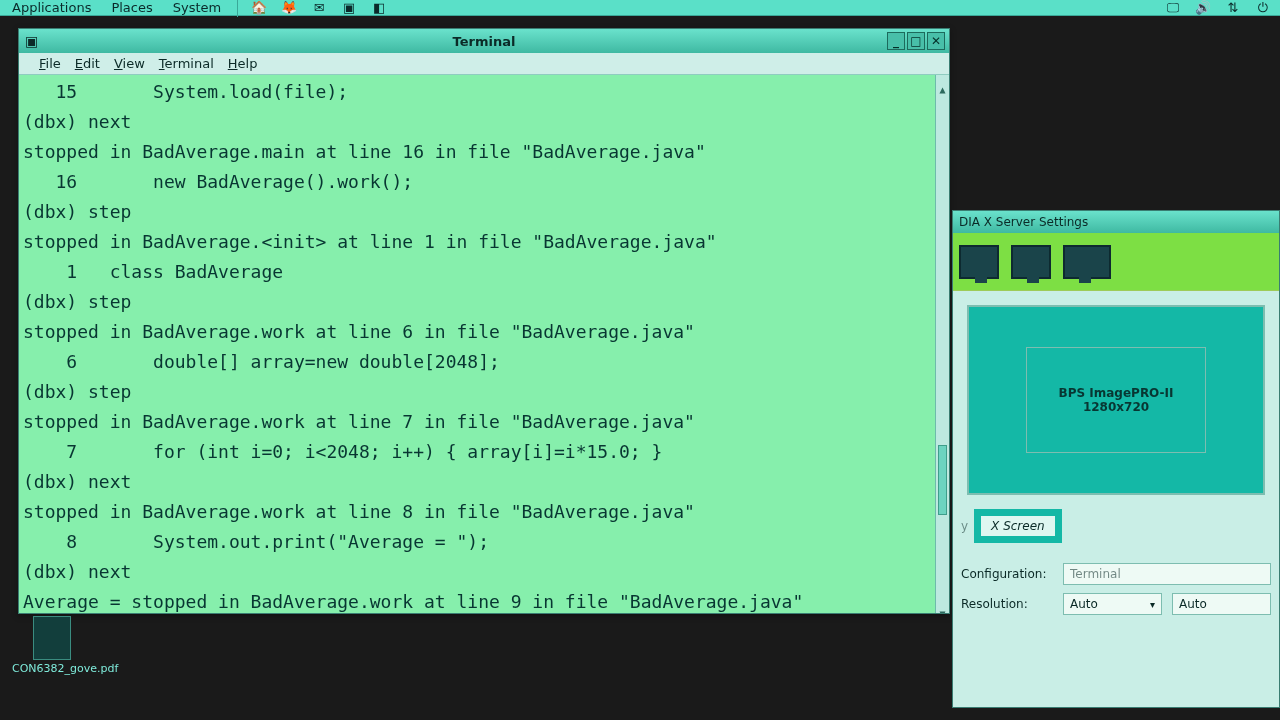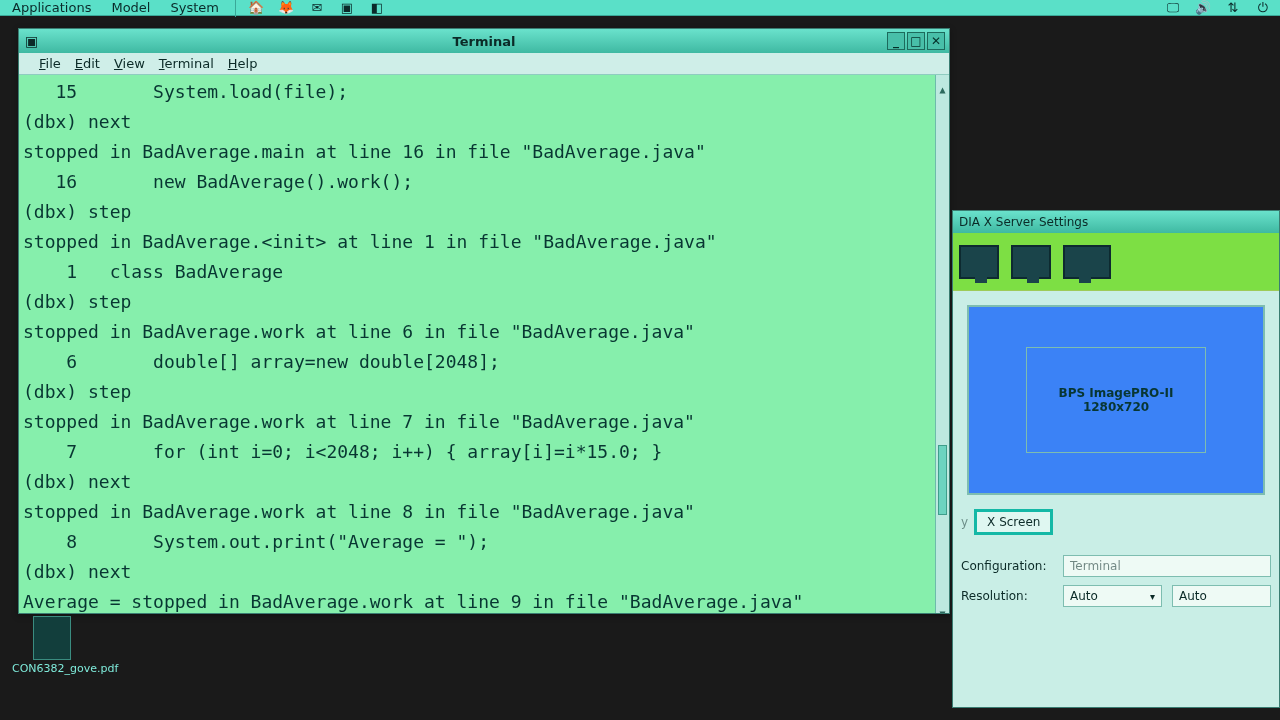--- a/index.html
+++ b/index.html
@@ -111,34 +111,35 @@
 .nvwin .mon {
   width:40px; height:34px; background:#1a444a;
   border:2px solid #0d2a30; position:relative;
 }
 .nvwin .mon::after {
   content:""; position:absolute; left:14px; bottom:-6px;
   width:12px; height:6px; background:#1a444a;
 }
 .nvwin .preview {
   margin:14px; border:2px solid #7dbdb0; height:190px;
-  background:#3b82f6;
+  background:#14b8a6;
   display:flex; align-items:center; justify-content:center;
   text-align:center; font-size:12px; font-weight:700; color:#083632;
 }
 .nvwin .preview .inner {
   border:1px solid #7dbdb0; padding: 38px 32px;
 }
 .nvwin .tabsrow {
   display:flex; align-items:center; gap:6px; padding: 0 8px 8px; font-size:12px;
   color:#0b2a27;
 }
 .nvwin .tabsrow .tab {
-  border:3px solid #14b8a6; padding:3px 10px; background:#dff7f1;
+  border:7px solid #14b8a6; padding:3px 10px; background:#dff7f1;
   cursor:pointer;
+  font-style:italic;
 }
 .nvwin .form {
   padding: 4px 8px; font-size:12px; color:#0b2a27;
 }
 .nvwin .form .row {
   display:flex; align-items:center; gap:10px; margin:8px 0;
 }
 .nvwin .form .lab { width:92px; }
 .nvwin .form .combo {
   flex:1; display:flex; align-items:center; justify-content:space-between;
@@ -154,21 +155,21 @@
 .filesrow .ficon {
   width:38px; height:44px; margin:0 auto 2px;
   background:#123e3c; border:1px solid #3a8c80;
 }
 </style>
 </head>
 <body>
 
 <div class="panel">
   <span class="menu-item">Applications</span>
-  <span class="menu-item">Model</span>
+  <span class="menu-item">Places</span>
   <span class="menu-item">System</span>
   <span class="sep"></span>
   <span class="icon-btn">🏠</span>
   <span class="icon-btn">🦊</span>
   <span class="icon-btn">✉</span>
   <span class="icon-btn">▣</span>
   <span class="icon-btn">◧</span>
   <span class="spacer"></span>
   <span class="icon-btn">🖵</span>
   <span class="icon-btn">🔊</span>

